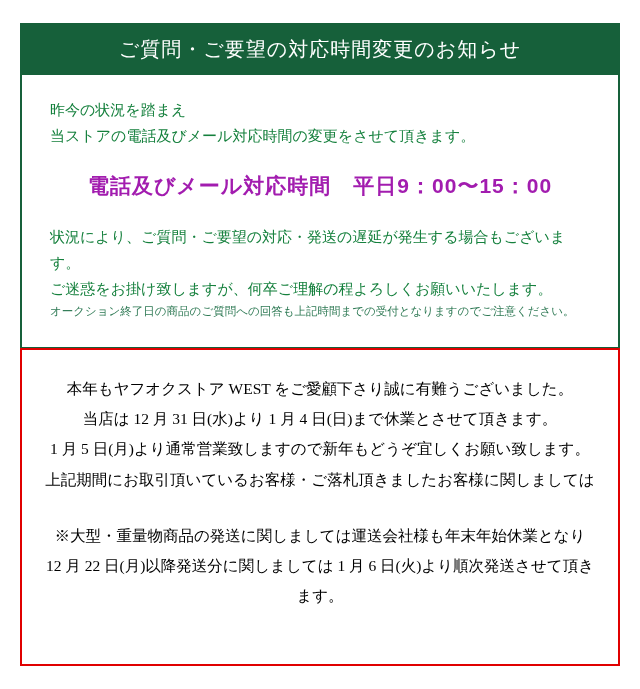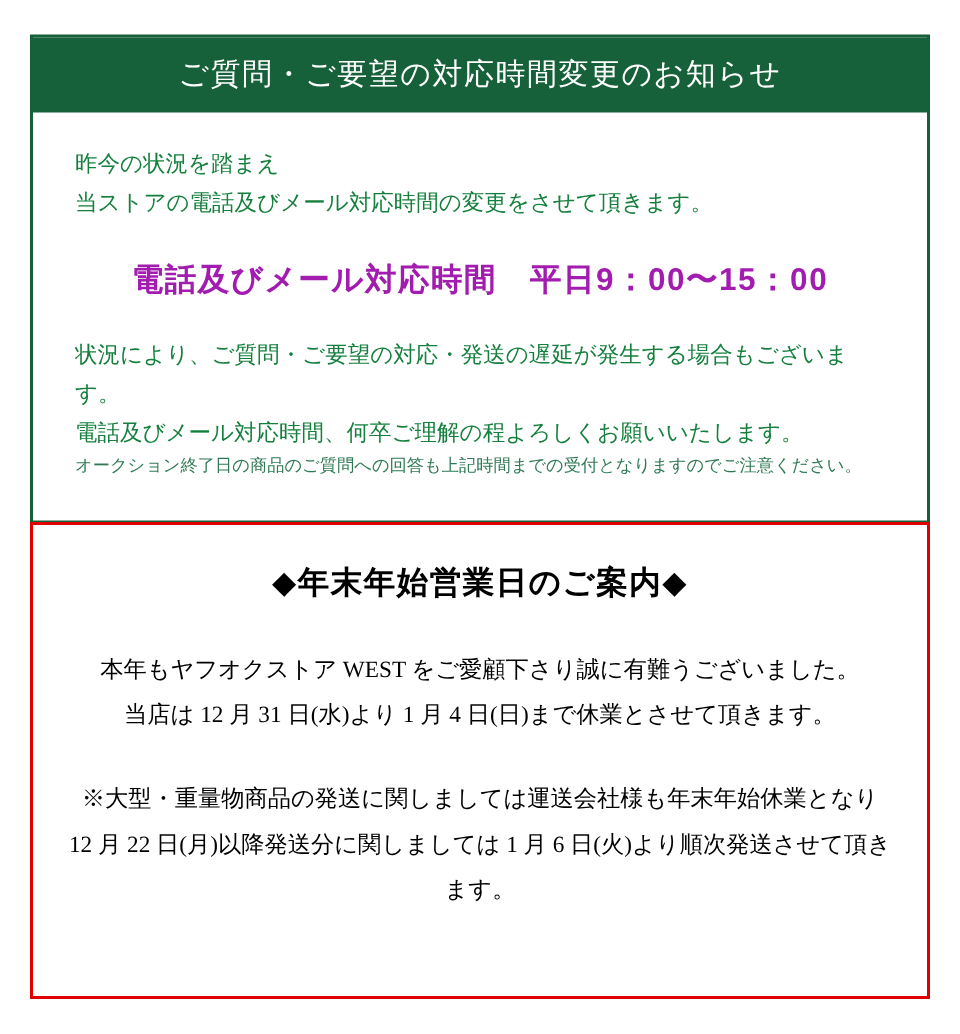--- a/index.html
+++ b/index.html
@@ -103,29 +103,30 @@
 
 <div class="page">
 
   <div class="notice-panel">
     <div class="notice-header">ご質問・ご要望の対応時間変更のお知らせ</div>
     <div class="notice-body">
       <div class="notice-line">昨今の状況を踏まえ</div>
       <div class="notice-line sp">当ストアの電話及びメール対応時間の変更をさせて頂きます。</div>
       <div class="notice-hours">電話及びメール対応時間　平日9：00〜15：00</div>
       <div class="notice-line">状況により、ご質問・ご要望の対応・発送の遅延が発生する場合もございます。</div>
-      <div class="notice-line">電話及びメール対応時間、何卒ご理解の程よろしくお願いいたします。</div>
+      <div class="notice-line">ご迷惑をお掛け致しますが、何卒ご理解の程よろしくお願いいたします。</div>
       <div class="notice-small">オークション終了日の商品のご質問への回答も上記時間までの受付となりますのでご注意ください。</div>
     </div>
   </div>
 
   <div class="holiday-panel">
     <div class="holiday-inner">
-      <div class="holiday-title">◆年末年始営業日のご案内◆</div>
       <div class="holiday-line">本年もヤフオクストア WEST をご愛顧下さり誠に有難うございました。</div>
       <div class="holiday-line">当店は 12 月 31 日(水)より 1 月 4 日(日)まで休業とさせて頂きます。</div>
+      <div class="holiday-line">1 月 5 日(月)より通常営業致しますので新年もどうぞ宜しくお願い致します。</div>
+      <div class="holiday-line">上記期間にお取引頂いているお客様・ご落札頂きましたお客様に関しましては</div>
       <div class="holiday-gap"></div>
       <div class="holiday-line">※大型・重量物商品の発送に関しましては運送会社様も年末年始休業となり</div>
       <div class="holiday-line">12 月 22 日(月)以降発送分に関しましては 1 月 6 日(火)より順次発送させて頂きます。</div>
     </div>
   </div>
 
 </div>
 
 </body></html>

